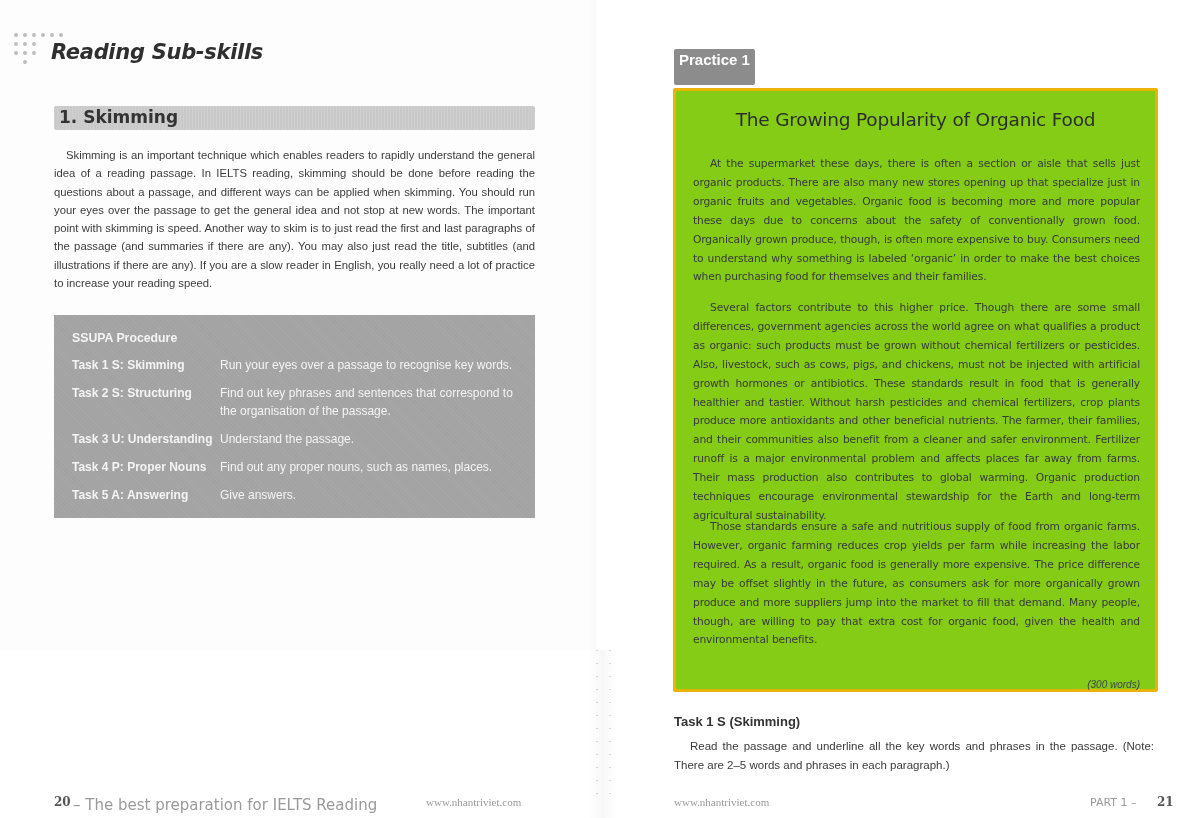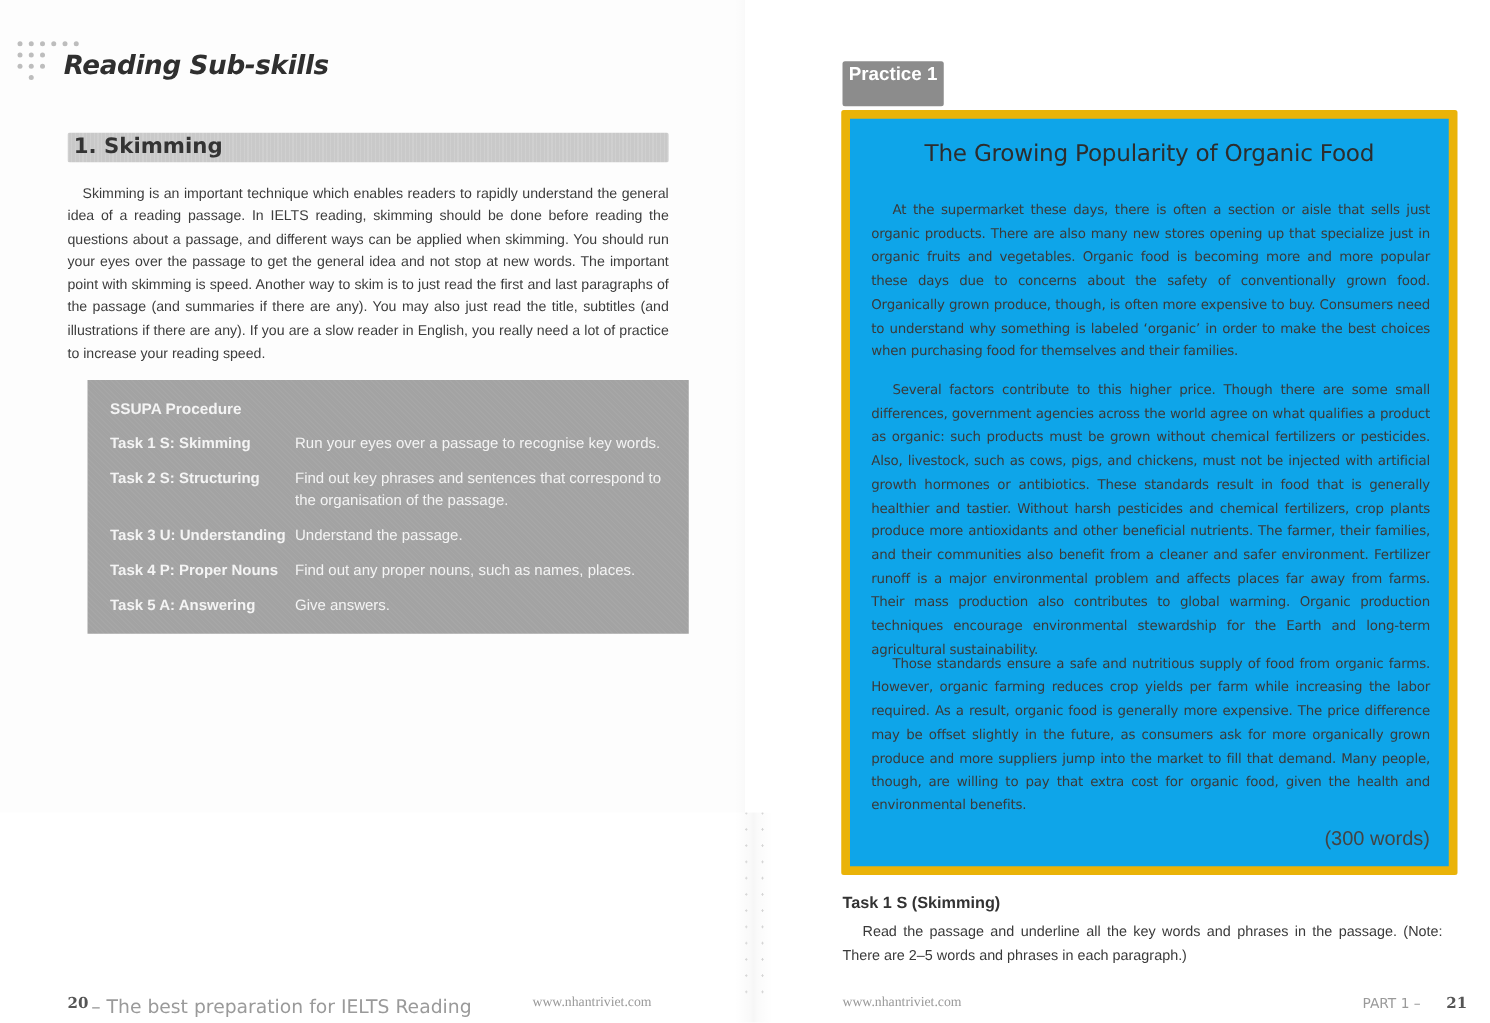--- a/index.html
+++ b/index.html
@@ -44,58 +44,57 @@
   }
 
   .intro {
     position: absolute; left: 54px; top: 146px; width: 481px;
     font-family: "Liberation Sans", sans-serif; font-size: 11.3px; line-height: 18.3px;
     color: #3c3c3c; text-align: justify; margin: 0;
     text-indent: 12px;
   }
 
   .procedure {
-    position: absolute; left: 54px; top: 304px; width: 481px; height: 203px;
+    position: absolute; left: 54px; top: 315px; width: 481px; height: 203px;
     background: #a3a3a3;
     background-image: repeating-linear-gradient(45deg, rgba(255,255,255,0.04) 0 1px, transparent 1px 3px);
     color: #f4f4f4;
     font-family: "Liberation Sans", sans-serif;
-    margin-left: 16px;
   }
   .procedure .proc-title { position: absolute; left: 18px; top: 16px; font-weight: bold; font-size: 12.3px; }
   .proc-row { position: absolute; left: 18px; width: 450px; font-size: 12px; line-height: 18px; }
   .proc-row .task { position: absolute; left: 0; top: 0; width: 150px; font-weight: bold; }
   .proc-row .desc { position: absolute; left: 148px; top: 0; width: 300px; }
 
   .footer-left-num { position: absolute; left: 54px; top: 795px; font-family: "DejaVu Serif", serif; font-weight: bold; font-size: 12px; color: #555; }
   .footer-left-text { position: absolute; left: 73px; top: 796px; font-family: "DejaVu Sans", sans-serif; font-size: 15px; color: #9a9a9a; }
   .footer-url { position: absolute; top: 796px; font-family: Liberation Serif, serif; font-size: 11px; color: #9a9a9a; }
 
   
   .practice-badge {
     position: absolute; left: 674px; top: 49px; padding: 0 5px; height: 36px; line-height: 22px;
     background: #8c8c8c; color: #fff; border-radius: 2px;
     font-family: "Liberation Sans", sans-serif; font-weight: bold; font-size: 15px;
   }
   .passage-box {
     position: absolute; left: 673px; top: 88px; width: 479px; height: 598px;
-    border: 7px solid #eab308; border-radius: 2px; background: #0ea5e9;
+    border: 3px solid #eab308; border-radius: 2px; background: #84cc16;
   }
   .passage-title {
     position: absolute; left: 0; top: 18px; width: 100%; text-align: center;
     font-family: "DejaVu Sans", sans-serif; font-size: 18.5px; color: #2d2d2d; letter-spacing: -0.2px;
   }
   .passage-para {
     position: absolute; left: 17px; width: 447px; margin: 0;
     font-family: "DejaVu Sans", sans-serif; font-size: 10.7px; line-height: 18.9px; color: #3a3a3a;
     text-align: justify; text-indent: 17px; letter-spacing: -0.15px;
   }
   .word-count {
-    position: absolute; right: 15px; top: 568px;
-    font-family: "Liberation Sans", sans-serif; font-size: 16px; color: #444;
+    position: absolute; right: 15px; top: 588px;
+    font-family: "Liberation Sans", sans-serif; font-size: 10px; color: #444; font-style: italic;
   }
   .task-heading { position: absolute; left: 674px; top: 714px; font-family: "Liberation Sans", sans-serif; font-weight: bold; font-size: 13px; color: #333; }
   .task-instructions {
     position: absolute; left: 674px; top: 737px; width: 480px; margin: 0;
     font-family: "Liberation Sans", sans-serif; font-size: 11.5px; line-height: 19px; color: #3a3a3a;
     text-indent: 16px; text-align: justify;
   }
   .footer-right-text { position: absolute; left: 1090px; top: 796px; font-family: "DejaVu Sans", sans-serif; font-size: 11px; color: #9a9a9a; }
   .footer-right-num { position: absolute; left: 1141px; top: 795px; font-family: "DejaVu Serif", serif; font-weight: bold; font-size: 12px; color: #555; margin-left: 16px; }
 </style>

